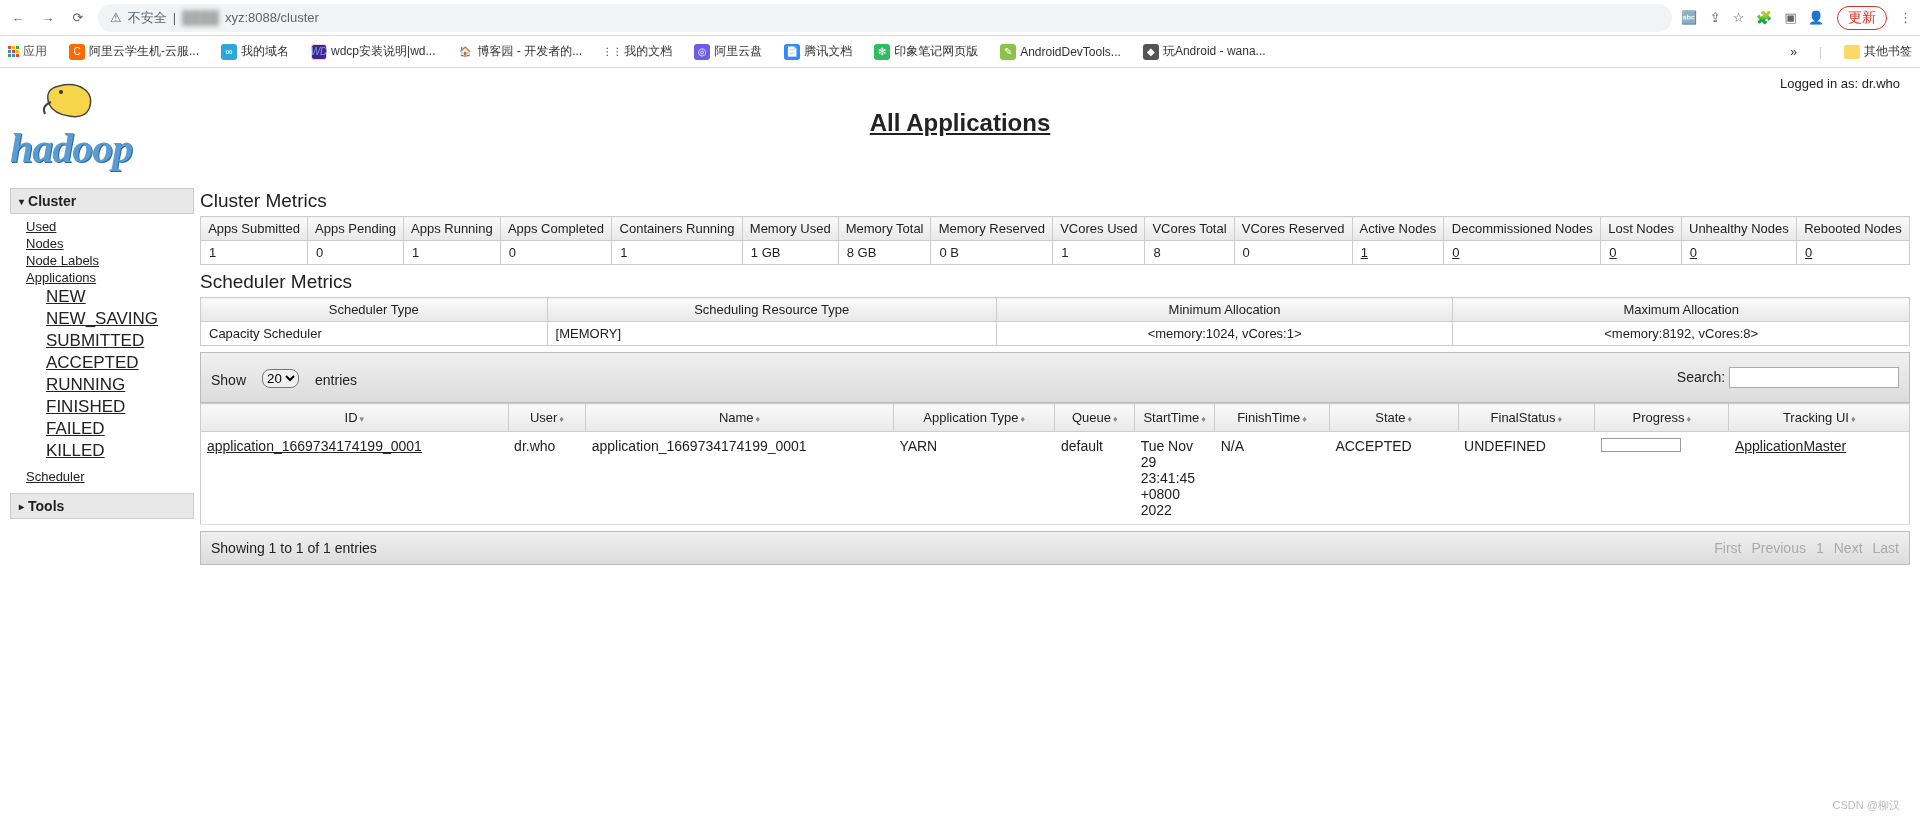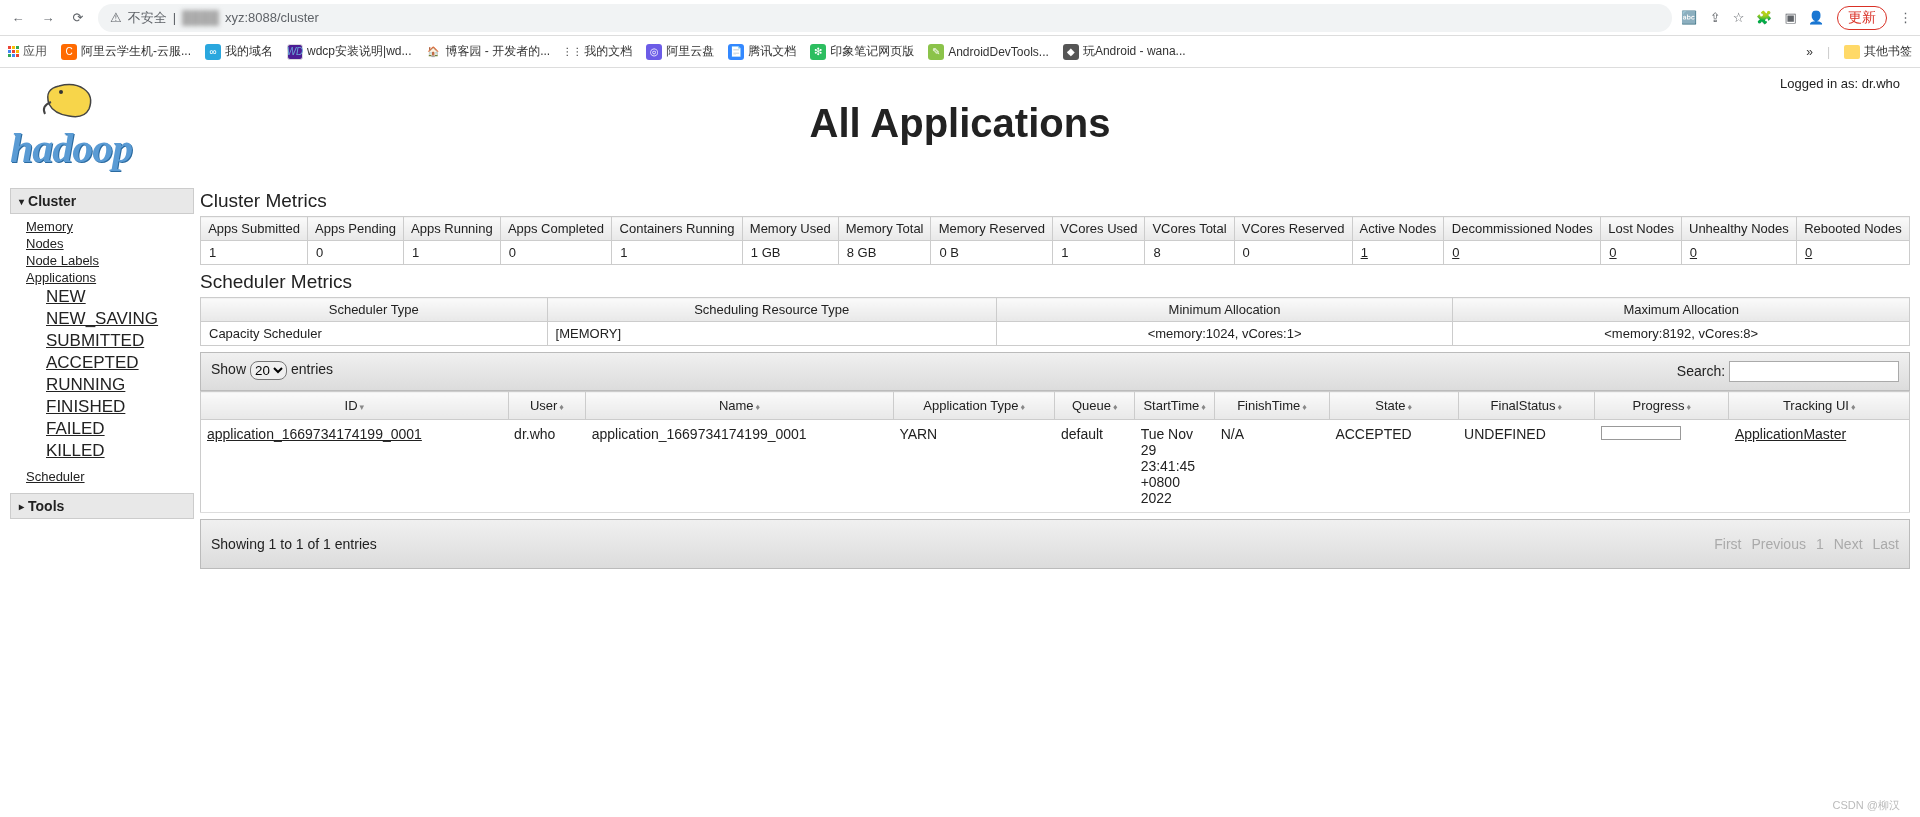--- a/index.html
+++ b/index.html
@@ -7,70 +7,70 @@
 
 
 .browser-bar { display: flex; align-items: center; height: 36px; padding: 0 8px; border-bottom: 1px solid #ddd; gap: 10px; }
 .nav-btn { width: 20px; height: 20px; color: #5f6368; display:flex; align-items:center; justify-content:center; cursor:pointer; }
 .addr-bar { flex: 1; display: flex; align-items: center; background: #f1f3f4; border-radius: 14px; height: 28px; padding: 0 12px; color: #5f6368; gap:6px; }
 .addr-bar .url { color: #5f6368; }
 .chrome-right { display:flex; align-items:center; gap:12px; color:#5f6368; }
 .update-btn { color:#d93025; border:1px solid #d93025; border-radius:14px; padding:2px 10px; font-size:14px; }
 
 
-.bookmarks-bar { display:flex; align-items:center; height:32px; padding:0 8px; border-bottom:1px solid #ddd; gap:14px; font-size:12px; color:#333; }
+.bookmarks-bar { display:flex; align-items:center; height:32px; padding:0 8px; border-bottom:1px solid #ddd; gap:22px; font-size:12px; color:#333; }
 .bm-item { display:flex; align-items:center; gap:4px; white-space:nowrap; cursor:pointer; }
 .bm-item .ico { width:16px; height:16px; border-radius:3px; display:flex; align-items:center; justify-content:center; font-size:10px; color:#fff; }
 .bm-apps { color:#555; }
 .bm-more { margin-left:auto; color:#333; }
 .bm-folder { display:flex; align-items:center; gap:4px; }
 .bm-folder .fico { width:16px; height:14px; background:#ffd968; border-radius:2px; }
 
 
 .page { display:flex; padding:10px; }
 .sidebar { width:190px; flex-shrink:0; padding-right:6px; }
 .main { flex:1; }
 
 
 .header-area { display:flex; align-items:center; padding:6px 10px 6px 10px; position:relative; }
 .logo { display:flex; align-items:center; font-size:42px; font-weight:bold; font-style:italic; color:#4a8cca;flex-direction:column; }
 .logo-text { font-family: "Comic Sans MS", cursive; letter-spacing:-1px; }
-.page-title { position:absolute; left:50%; transform:translateX(-50%); font-size:40px; font-weight:bold; }
+.page-title { position:absolute; left:50%; transform:translateX(-50%); font-size:24px; font-weight:bold;text-decoration:underline; }
 .logged { position:absolute; right:20px; top:8px; font-size:13px; }
 
 
 .acc-head { background:#e8e8e8; border:1px solid #ccc; padding:4px 8px; font-weight:bold; font-size:14px; display:flex; align-items:center; gap:4px; margin-bottom:0; }
 .acc-head .tri { font-size:10px; }
 .acc-body { padding:4px 0 8px 16px; }
 .acc-body a, .sub a { display:block; text-decoration:underline; color:#222; padding:1px 0; font-size:13px; }
 .sub { padding-left:20px; }
 .sub a { font-size:17px; }
 
 
 .sect-h { font-size:19px; font-weight:500; margin:2px 0 4px 0; }
 
 
 table.metrics, table.sched, table.apps { width:100%; border-collapse:collapse; font-size:13px; margin-bottom:6px; }
 table.metrics th, table.sched th { background:linear-gradient(#fafafa,#e8e8e8); border:1px solid #ccc; padding:4px 6px; font-weight:normal; text-align:center; }
 table.metrics td, table.sched td { border:1px solid #ccc; padding:4px 8px; text-align:left; }
 a.ul { text-decoration:underline; color:#222; }
 
 
-.dt-bar { background:linear-gradient(#f0f0f0,#dcdcdc); border:1px solid #bbb; padding:8px 10px; display:flex; align-items:flex-start; font-size:14px; }
+.dt-bar { background:linear-gradient(#f0f0f0,#dcdcdc); border:1px solid #bbb; padding:14px 10px; display:flex; align-items:flex-end; font-size:14px;gap:12px; }
 .dt-bar select { margin:0 4px;border-radius:8px; }
 .dt-bar .search { margin-left:auto; }
 .dt-bar .search input { width:170px; border:1px solid #aaa; padding:2px; }
 
 table.apps { border:1px solid #ccc; }
 table.apps th { background:linear-gradient(#fafafa,#e8e8e8); border:1px solid #ccc; padding:6px 4px; font-weight:normal; text-align:center; font-size:13px; position:relative; }
 table.apps th .sort { color:#888; font-size:9px; margin-left:2px; }
 table.apps td { padding:6px 6px; vertical-align:top; border-bottom:1px solid #ddd; font-size:14px; }
 .progress-box { width:80px; height:14px; border:1px solid #999; background:#fff; }
 
-.dt-footer { background:linear-gradient(#f0f0f0,#dcdcdc); border:1px solid #bbb; padding:16px 10px; display:flex; align-items:center; font-size:14px; }
+.dt-footer { background:linear-gradient(#f0f0f0,#dcdcdc); border:1px solid #bbb; padding:8px 10px; display:flex; align-items:center; font-size:14px; }
 .dt-footer .pag { margin-left:auto; color:#aaa; display:flex; gap:10px; }
 .dt-footer .pag span { cursor:pointer; }
 
 .watermark { position:fixed; right:20px; bottom:4px; font-size:11px; color:#bbb; }
 
 .elephant { width:60px; height:50px; position:relative; margin-right:4px; }
 .elephant svg { width:60px; height:50px; }
 </style>
 </head>
 <body>
@@ -177,21 +177,21 @@
 </div>
 
 <div class="page">
 
   <div class="sidebar">
     <div class="acc-head">
         <span class="tri">▾</span>
         <span>Cluster</span>
       </div>
     <div class="acc-body">
-      <a>Memory</a>
+      <a>Used</a>
       <a>Nodes</a>
       <a>Node Labels</a>
       <a>Applications</a>
       <div class="sub">
         <a>NEW</a>
         <a>NEW_SAVING</a>
         <a>SUBMITTED</a>
         <a>ACCEPTED</a>
         <a>RUNNING</a>
         <a>FINISHED</a>

